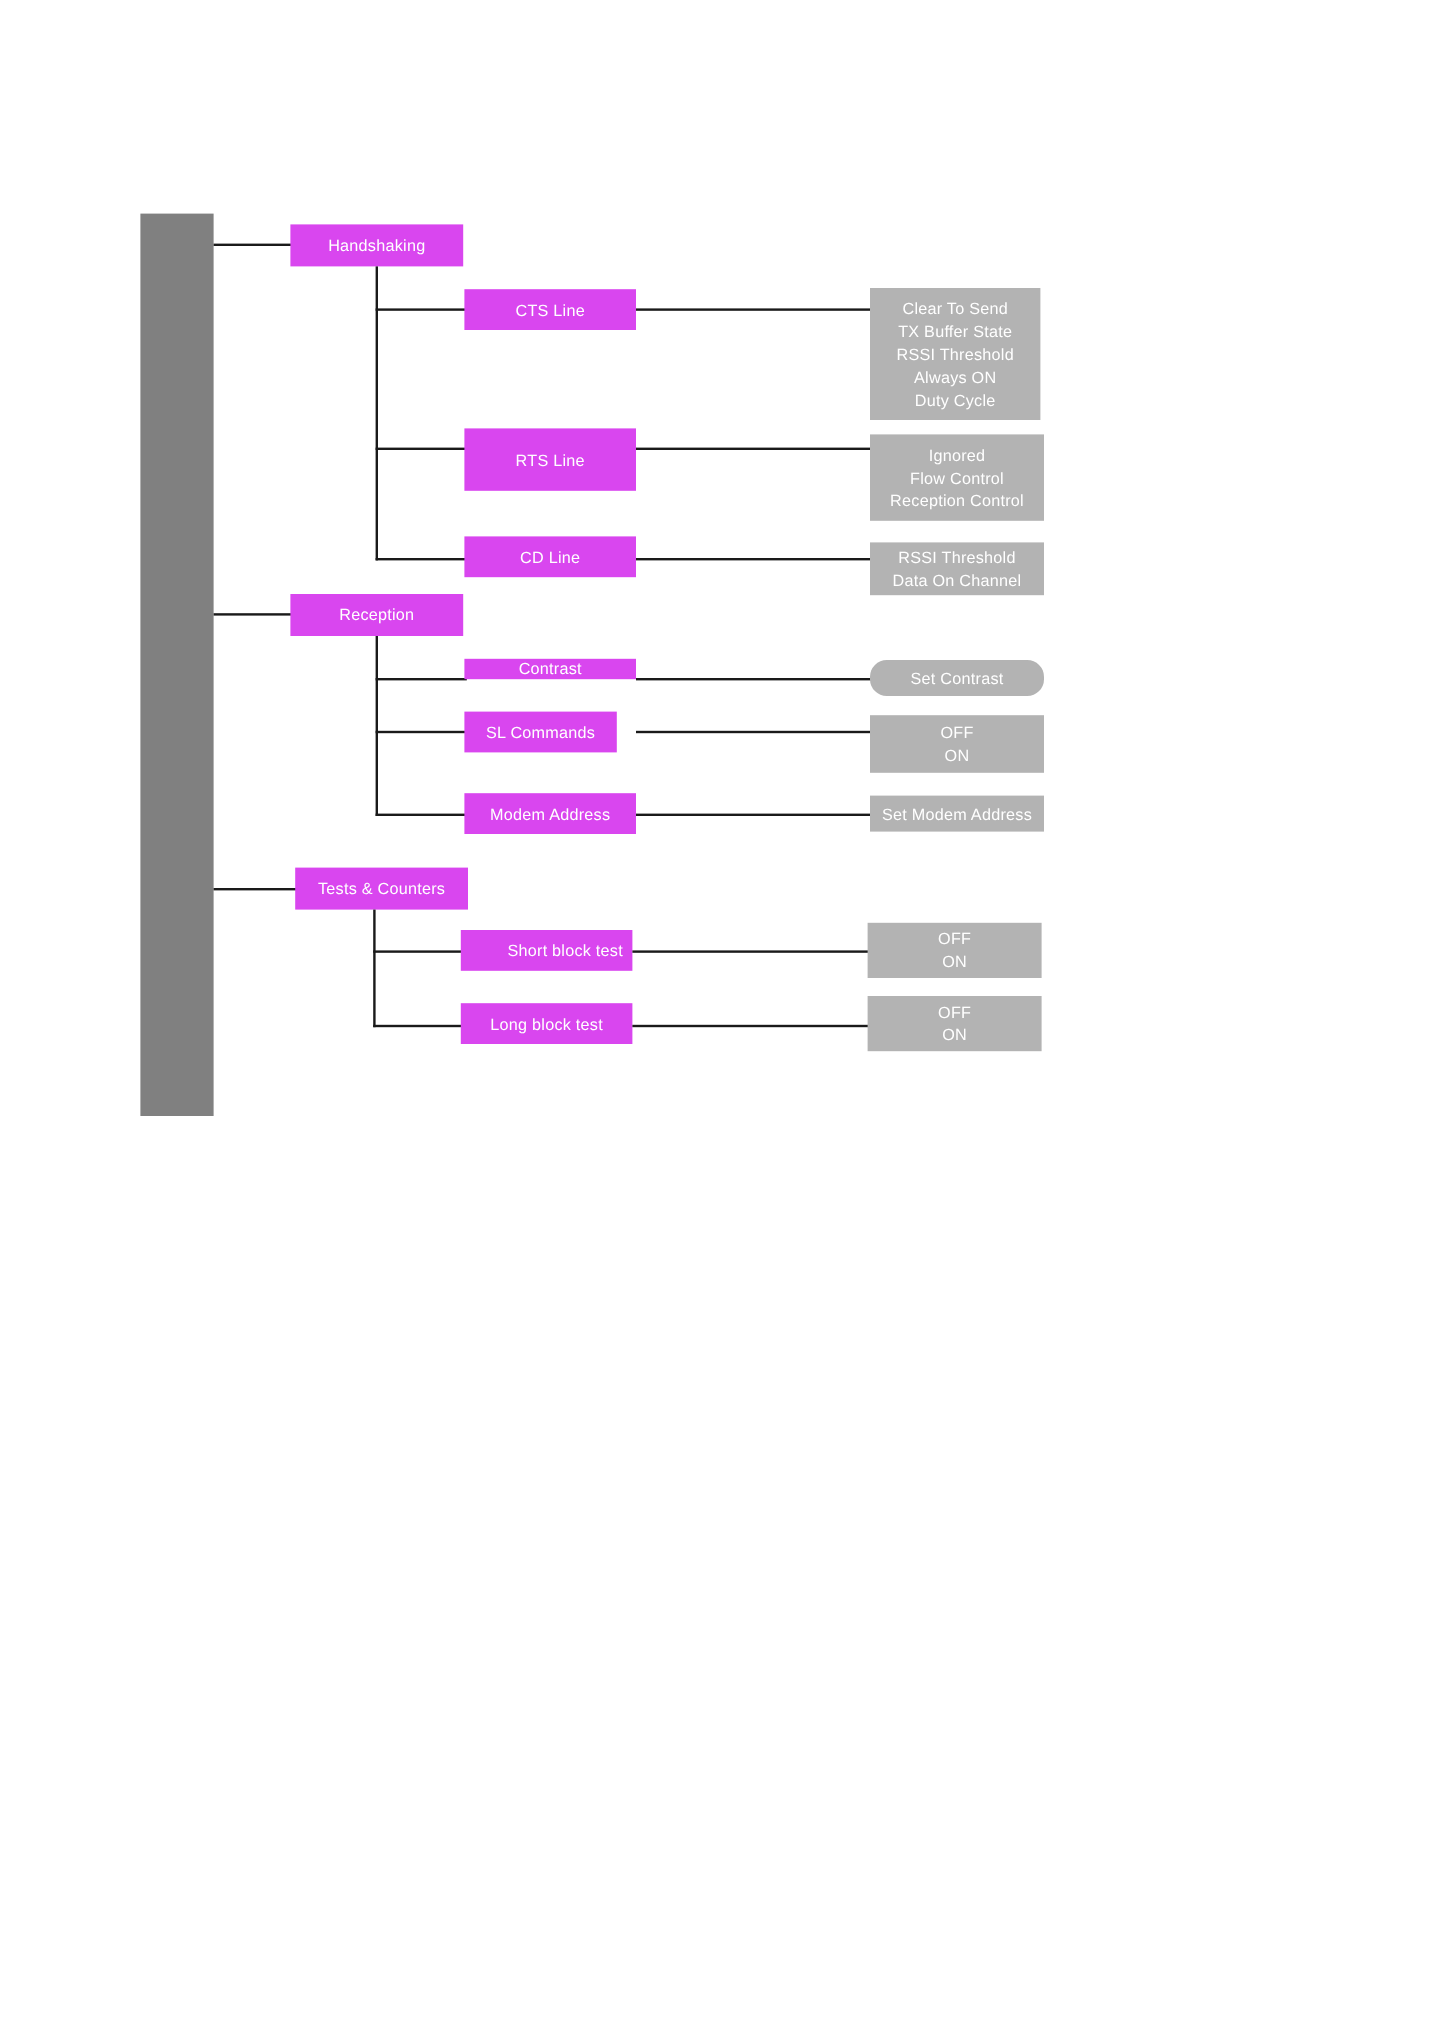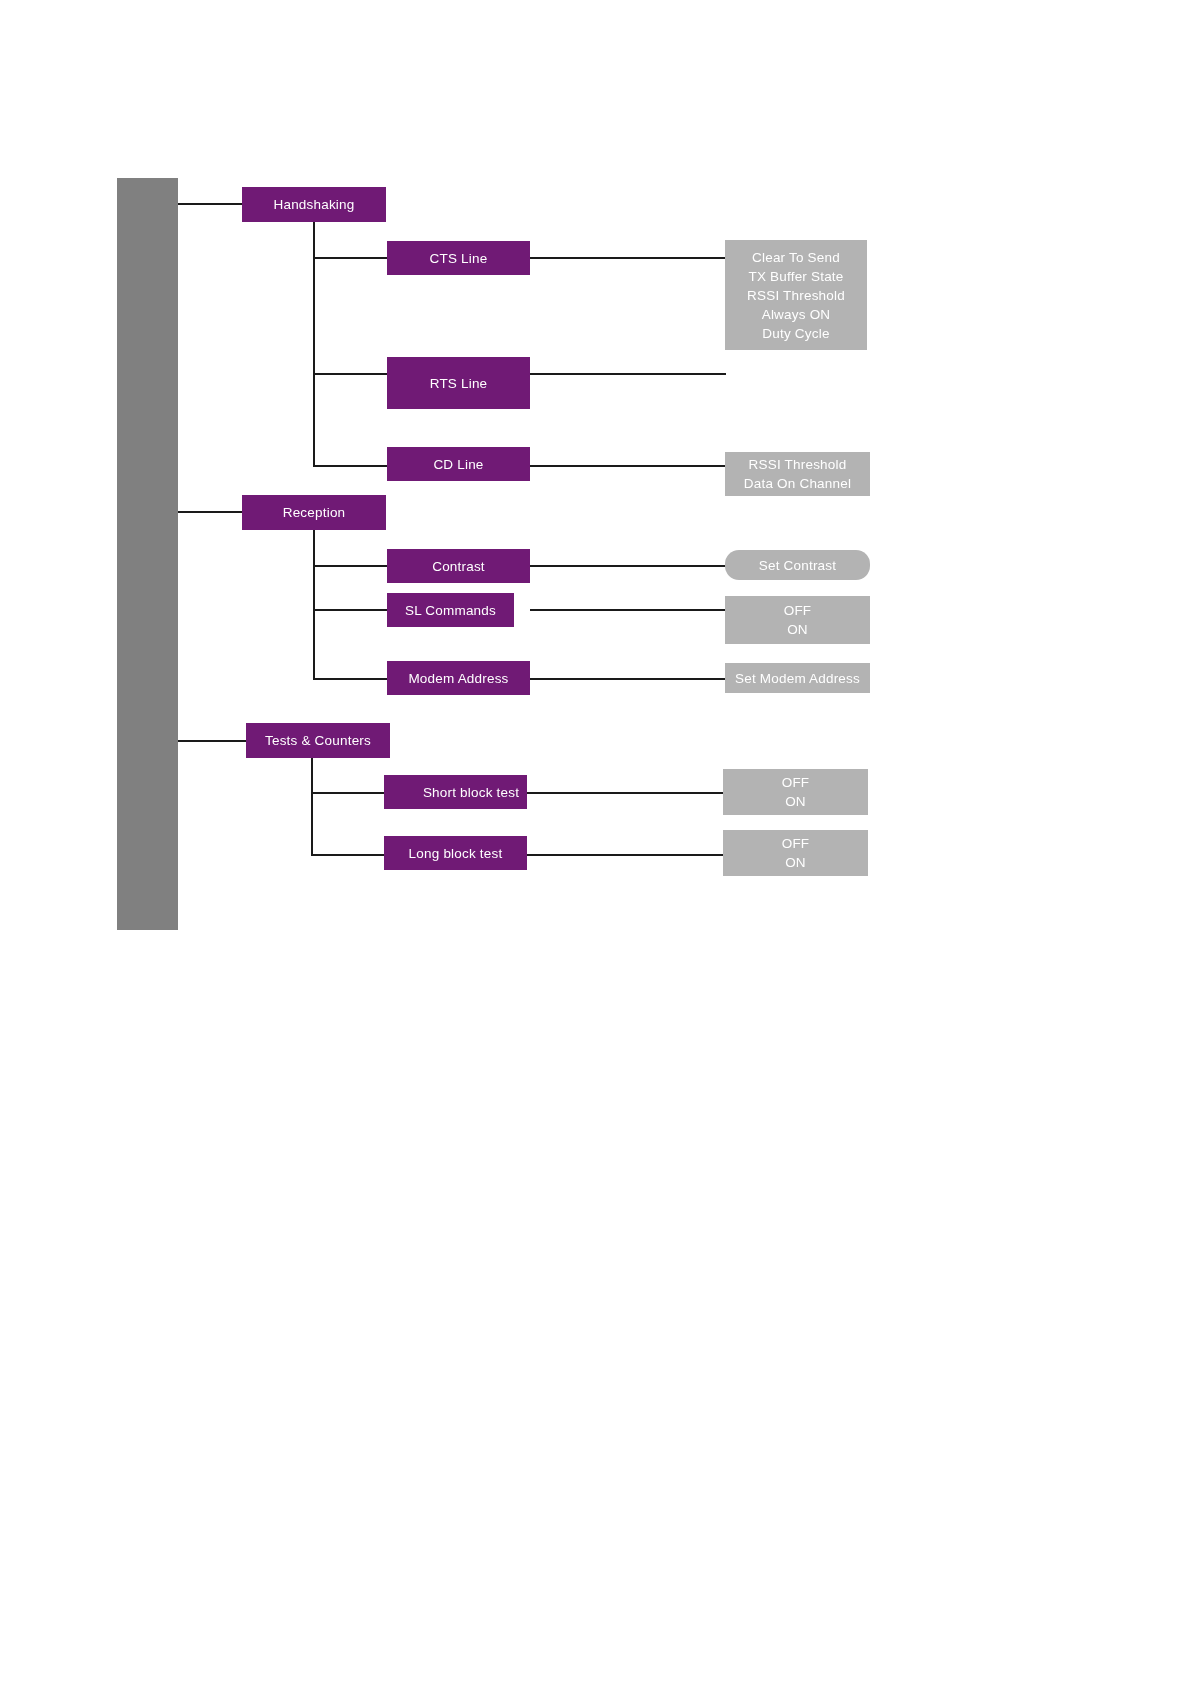--- a/index.html
+++ b/index.html
@@ -20,21 +20,21 @@
     left: 0; top: 0;
     width: 1191px;
     height: 1684px;
   }
   .trunk {
     position: absolute;
     background: #808080;
   }
   .node {
     position: absolute;
-    background: #701a75;
+    background: #d946ef;
     color: #ffffff;
     display: flex;
     flex-direction: column;
     align-items: center;
     justify-content: center;
     font-size: 13.5px;
     line-height: 19px;
     letter-spacing: 0.2px;
     text-align: center;
     box-sizing: border-box;
@@ -79,40 +79,45 @@
     <span class="line-txt">RSSI Threshold</span>
     <span class="line-txt">Always ON</span>
     <span class="line-txt">Duty Cycle</span>
   </div>
 
   <div class="conn h" style="left:313px; top:373px; width:76px;"></div>
   <div class="node" style="left:387px; top:357px; width:143px; height:52px;text-align:center;">
     <span class="line-txt">RTS Line</span>
   </div>
   <div class="conn h" style="left:530px; top:373px; width:196px;"></div>
+  <div class="node leaf" style="left:725px; top:362px; width:145px; height:72px;">
+    <span class="line-txt">Ignored</span>
+    <span class="line-txt">Flow Control</span>
+    <span class="line-txt">Reception Control</span>
+  </div>
 
   <div class="conn h" style="left:313px; top:465px; width:76px;"></div>
   <div class="node" style="left:387px; top:447px; width:143px; height:34px;">
     <span class="line-txt">CD Line</span>
   </div>
   <div class="conn h" style="left:530px; top:465px; width:196px;"></div>
   <div class="node leaf" style="left:725px; top:452px; width:145px; height:44px;">
     <span class="line-txt">RSSI Threshold</span>
     <span class="line-txt">Data On Channel</span>
   </div>
 
   <div class="conn h" style="left:178px; top:511px; width:66px;"></div>
   <div class="node" style="left:242px; top:495px; width:144px; height:35px;">
     <span class="line-txt">Reception</span>
   </div>
 
   <div class="conn v" style="left:313px; top:530px; width:2px; height:150px;"></div>
 
   <div class="conn h" style="left:313px; top:565px; width:76px;"></div>
-  <div class="node" style="left:387px; top:549px; width:143px; height:34px;">
+  <div class="node" style="left:387px; top:549px; width:143px; height:17px;">
     <span class="line-txt">Contrast</span>
   </div>
   <div class="conn h" style="left:530px; top:565px; width:196px;"></div>
   <div class="node leaf" style="left:725px; top:550px; width:145px; height:30px;border-radius:14px;">
     <span class="line-txt">Set Contrast</span>
   </div>
 
   <div class="conn h" style="left:313px; top:609px; width:76px;"></div>
   <div class="node" style="left:387px; top:593px; width:127px; height:34px;">
     <span class="line-txt">SL Commands</span>

